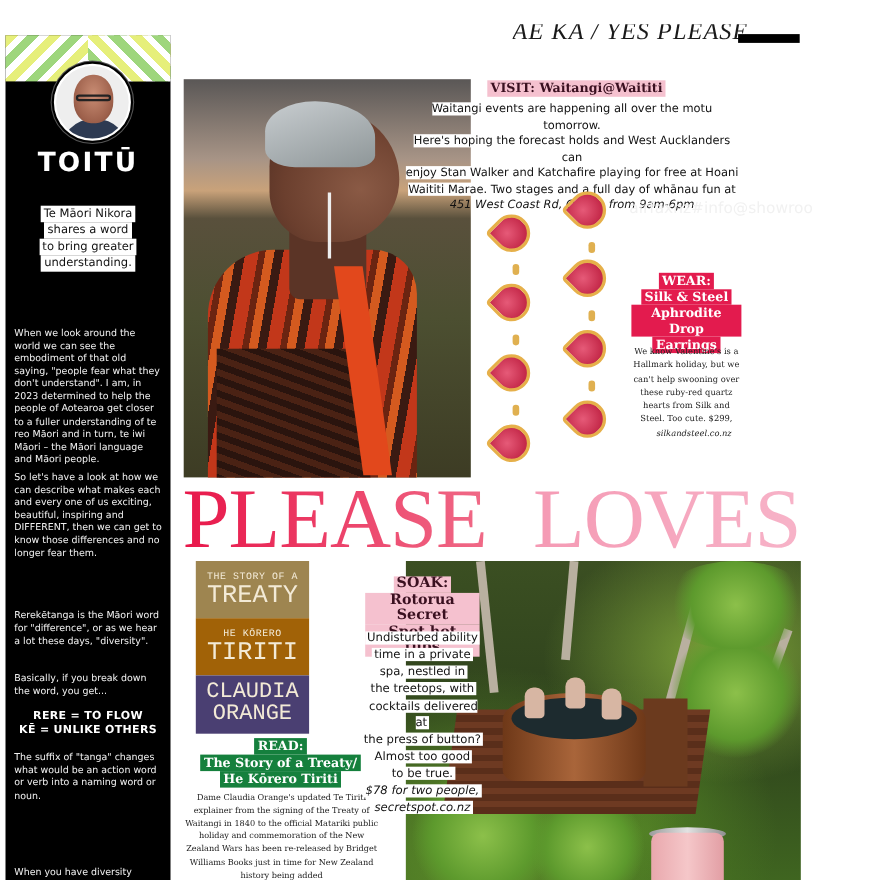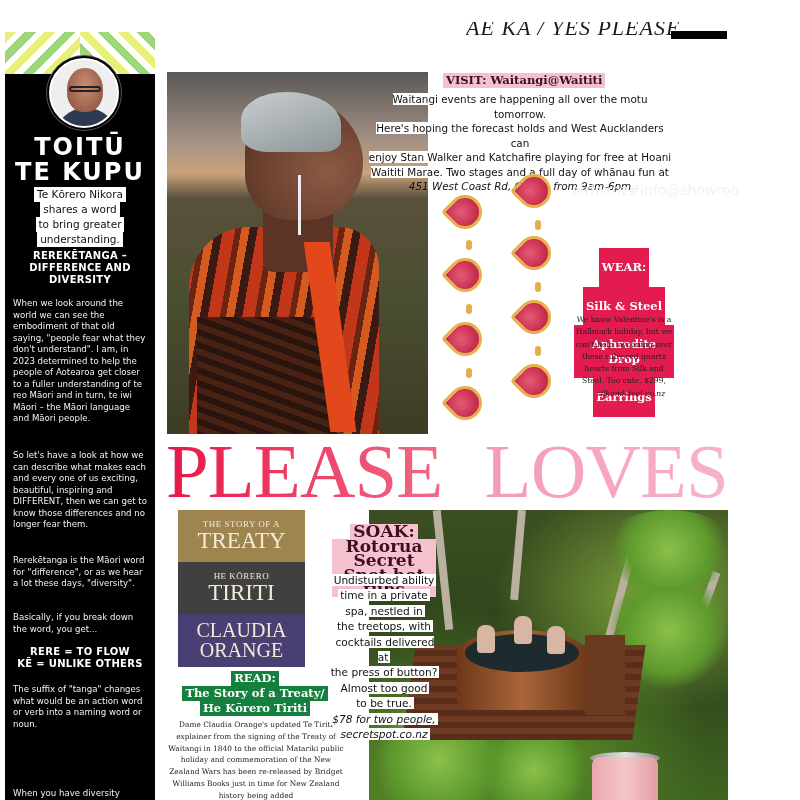--- a/index.html
+++ b/index.html
@@ -104,39 +104,39 @@
   }
   .link { position: absolute; width: 6px; height: 10px; background: #e0b050; border-radius: 3px; }
 
   .watermark { position: absolute; color: #f1f1f1; font-size: 14px; font-family: "DejaVu Sans", sans-serif; }
 
   
   .wear-heads {
     position: absolute; left: 574px; top: 248px; width: 100px; text-align: center;
     font-family: "DejaVu Serif", serif; font-weight: bold; font-size: 11.5px; line-height: 14.5px;
   }
-  .wear-heads span { background: #e31b4e; color: #fff; padding: 12px 3px; display: inline-block; }
+  .wear-heads span { background: #e31b4e; color: #fff; padding: 0 3px; display: inline-block; }
   .wear-body {
     position: absolute; left: 574px; top: 314px; width: 100px; text-align: center;
     font-family: "DejaVu Serif", serif; font-size: 7.6px; line-height: 12.3px; color: #222;
   }
   .wear-body em { font-style: italic; padding-left: 14px; }
 
   
   .sunday {
     position: absolute; left: 166px; top: 436px; height: 70px; white-space: nowrap;
     font-family: "Liberation Serif", serif; font-size: 77px; line-height: 70px; letter-spacing: -1px;
   }
   .sunday span { display: inline-block; }
 
   
   .book { position: absolute; left: 178px; top: 510px; width: 126px; height: 157px; }
-  .book-band { position: relative; width: 127px; text-align: center; color: #f3ead6; font-family: Liberation Serif, serif; }
+  .book-band { position: relative; width: 103px; text-align: center; color: #f3ead6; font-family: Liberation Mono, monospace; }
   .bb1 { height: 52px; background: #9e8550; }
-  .bb2 { height: 52px; background: #404040; }
+  .bb2 { height: 52px; background: #a16207; }
   .bb3 { height: 53px; background: #4a3f72; }
   .small-cap { font-size: 9px; letter-spacing: 0.5px; padding-top: 9px; line-height: 10px; }
   .big-cap { font-size: 23px; line-height: 24px; }
   .two-line { font-size: 20px; line-height: 20px; padding-top: 6px; }
 
   .read-heads {
     position: absolute; left: 170px; top: 671px; width: 170px; text-align: center;
     font-family: "DejaVu Serif", serif; font-weight: bold; font-size: 11.5px; line-height: 15px;
   }
   .read-heads span { background: #15803d; color: #fff; padding: 0 3px; display: inline-block; }
@@ -160,21 +160,21 @@
   .person { position: absolute; width: 18px; height: 28px; border-radius: 8px 8px 4px 4px; background: #d7b6a3; }
   .cabinet { position: absolute; left: 216px; top: 125px; width: 40px; height: 80px; background: #6b3a1e; }
   .fern { position: absolute; border-radius: 50%; background: radial-gradient(circle, #8cc04a 0%, #5d9a2d 50%, transparent 70%); }
   .trunk { position: absolute; width: 8px; background: #b9b0a0; }
   .can { position: absolute; left: 223px; top: 247px; width: 66px; height: 50px; border-radius: 8px 8px 0 0; background: linear-gradient(90deg, #e9a8ad, #f5c7c9, #e29ea4); }
   .can-top { position: absolute; left: 221px; top: 242px; width: 70px; height: 12px; border-radius: 50%; background: linear-gradient(90deg, #9c9c9c, #e2e2e2, #8f8f8f); }
 
   
   .soak-heads {
     position: absolute; left: 332px; top: 524px; width: 104px; text-align: center;
-    font-family: "DejaVu Serif", serif; font-weight: bold; font-size: 17px; line-height: 14.5px;
+    font-family: "DejaVu Serif", serif; font-weight: bold; font-size: 13px; line-height: 14.5px;
   }
   .soak-heads span { background: #f5c1cf; color: #3a1020; padding: 0 3px; display: inline-block; }
   .soak-body {
     position: absolute; left: 326px; top: 573px; width: 116px; text-align: center;
     font-family: "DejaVu Sans", sans-serif; font-size: 10.6px; line-height: 15.4px; color: #111;
   }
   .soak-body span { background: #fff; padding: 0 2px; }
   .soak-body em { font-style: italic; }
 </style>
 </head>
@@ -186,30 +186,28 @@
 <div class="header-bar"></div>
 
 <div class="sidebar">
   <div class="chevrons"></div>
   <div class="avatar-ring">
     <div class="avatar-body"></div>
     <div class="avatar-face"></div>
     <div class="avatar-glasses"></div>
   </div>
   <div class="sidebar-title t1">TOITŪ</div>
-  <div class="sidebar-title t2">TE KUPU</div>
   <div class="subtitle">
-    <span>Te Kōrero Nikora</span><br>
+    <span>Te Māori Nikora</span><br>
     <span>shares a word</span><br>
     <span>to bring greater</span><br>
     <span>understanding.</span>
   </div>
-  <div class="side-heading" style="top:218px;">REREKĒTANGA – DIFFERENCE AND DIVERSITY</div>
   <div class="side-body" style="top:266px;">When we look around the world we can see the embodiment of that old saying, "people fear what they don't understand". I am, in 2023 determined to help the people of Aotearoa get closer to a fuller understanding of te reo Māori and in turn, te iwi Māori – the Māori language and Māori people.</div>
-  <div class="side-body" style="top:418px;">So let's have a look at how we can describe what makes each and every one of us exciting, beautiful, inspiring and DIFFERENT, then we can get to know those differences and no longer fear them.</div>
+  <div class="side-body" style="top:397px;">So let's have a look at how we can describe what makes each and every one of us exciting, beautiful, inspiring and DIFFERENT, then we can get to know those differences and no longer fear them.</div>
   <div class="side-body" style="top:523px;">Rerekētanga is the Māori word for "difference", or as we hear a lot these days, "diversity".</div>
   <div class="side-body" style="top:580px;">Basically, if you break down the word, you get...</div>
   <div class="side-heading" style="top:614px;">RERE = TO FLOW</div>
   <div class="side-heading" style="top:626px;">KĒ = UNLIKE OTHERS</div>
   <div class="side-body" style="top:652px;">The suffix of "tanga" changes what would be an action word or verb into a naming word or noun.</div>
   <div class="side-body" style="top:756px;">When you have diversity</div>
 </div>
 
 <div class="photo-man">
   <div class="man-jacket"></div>

